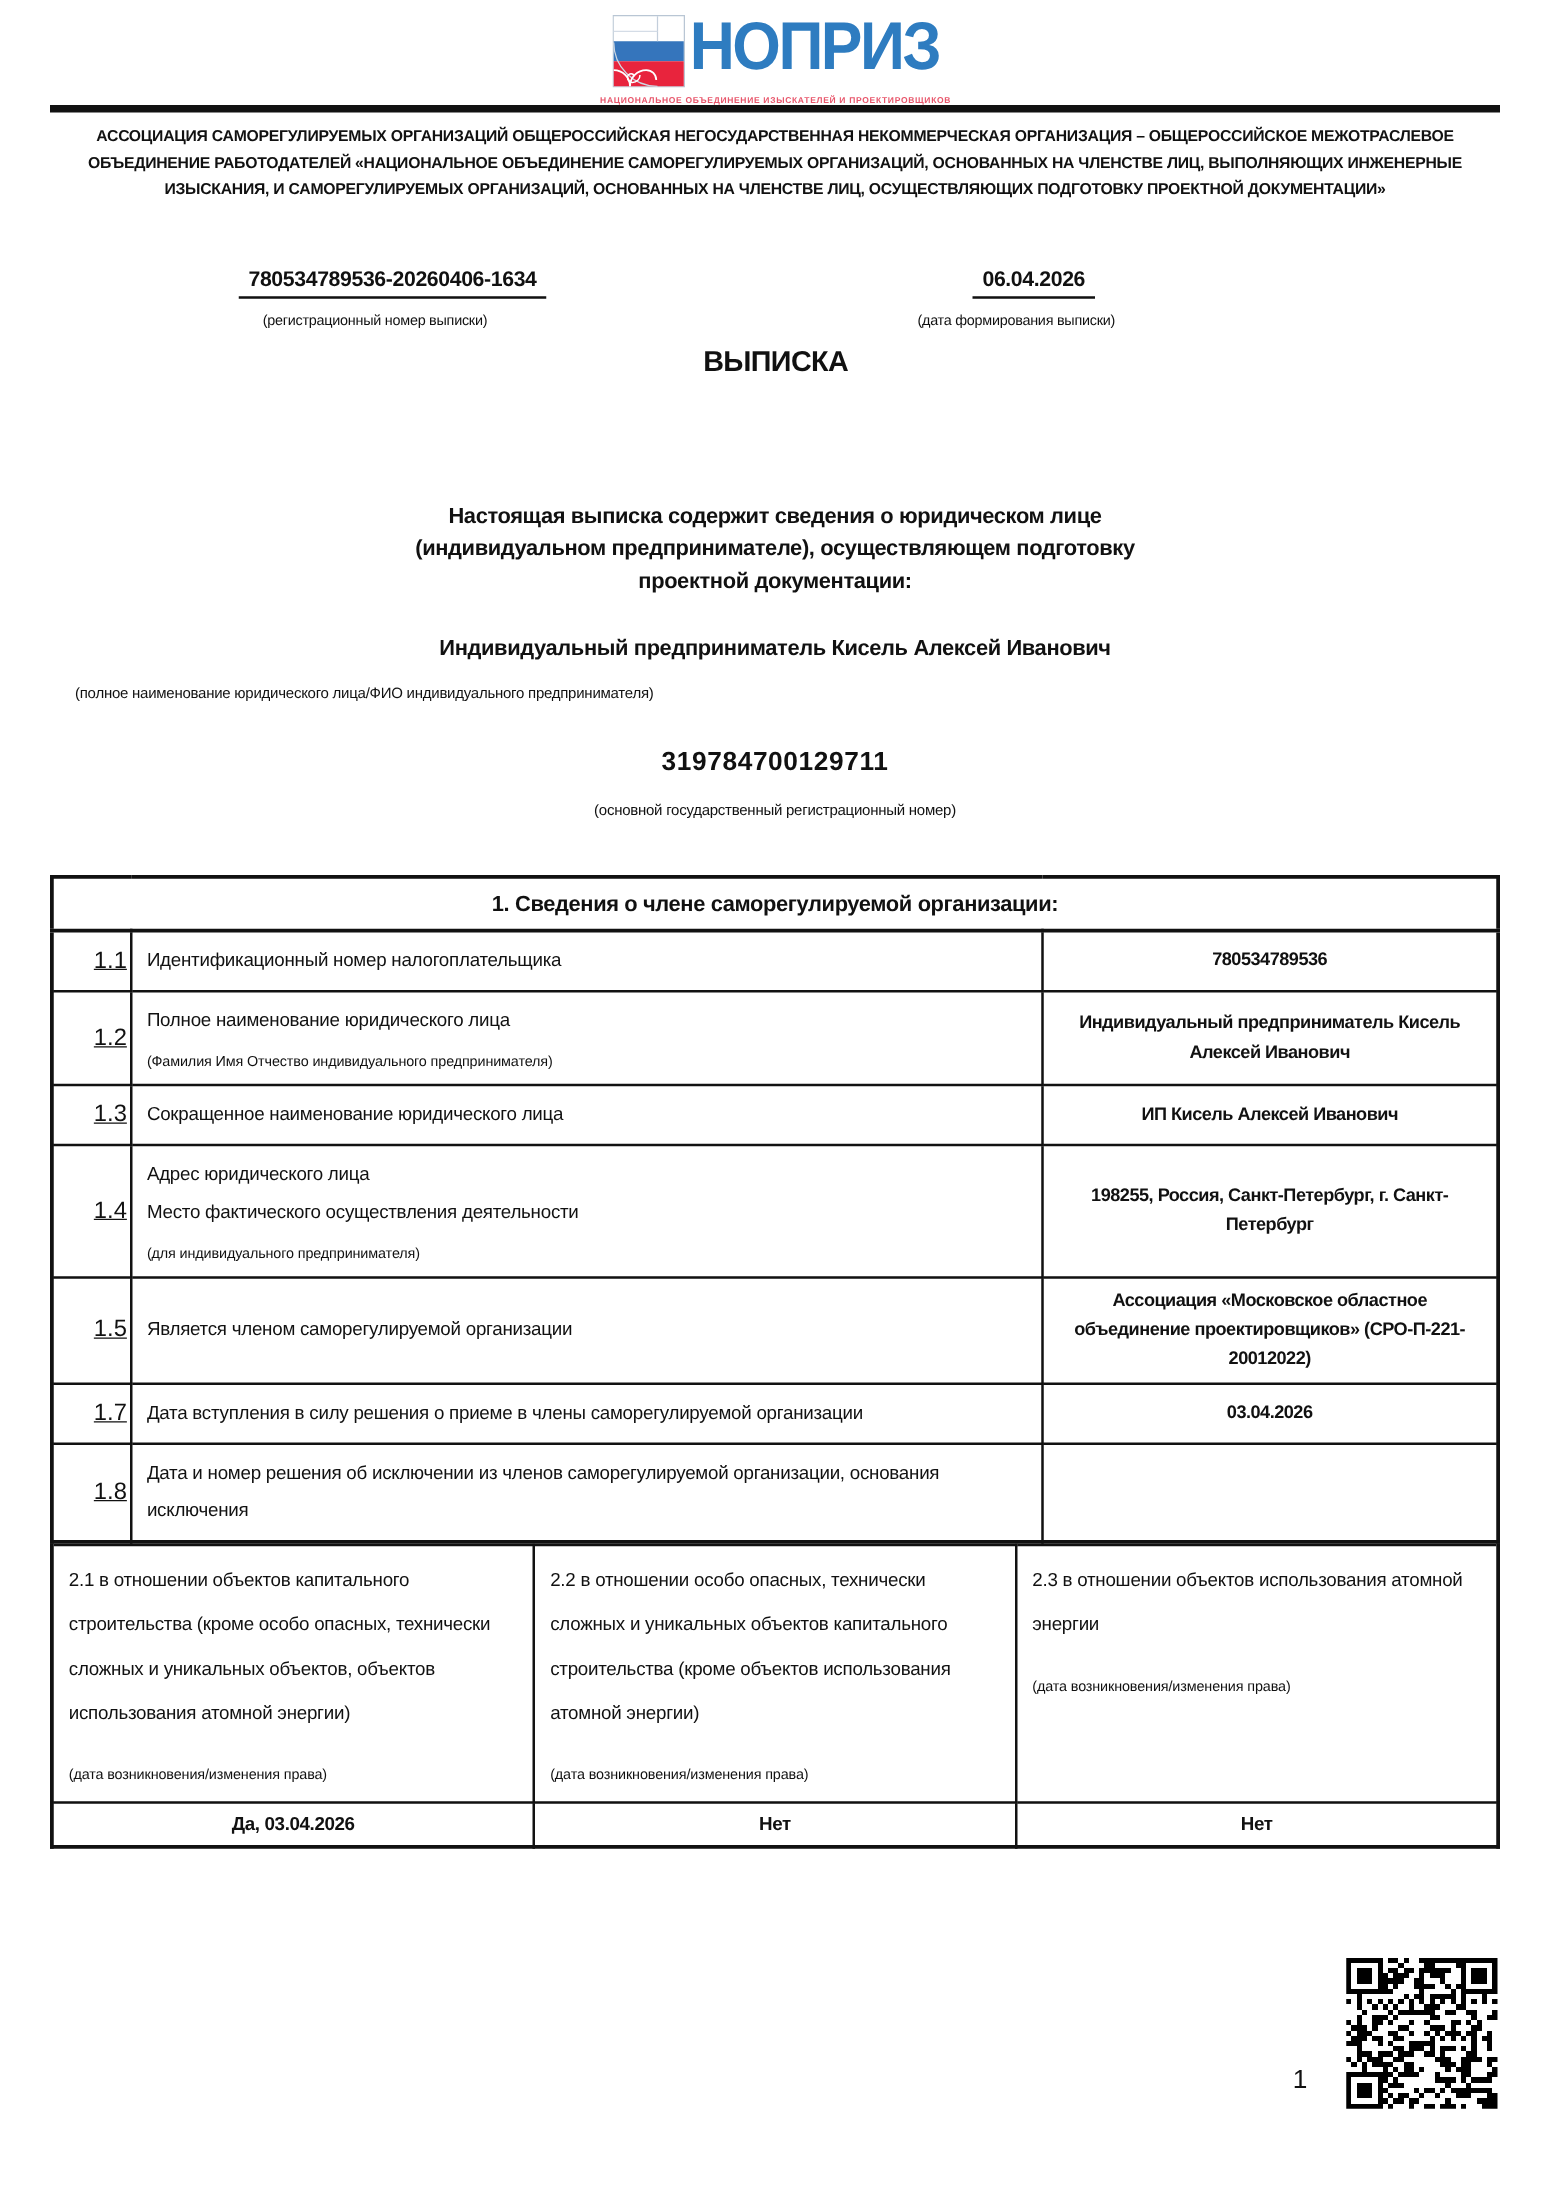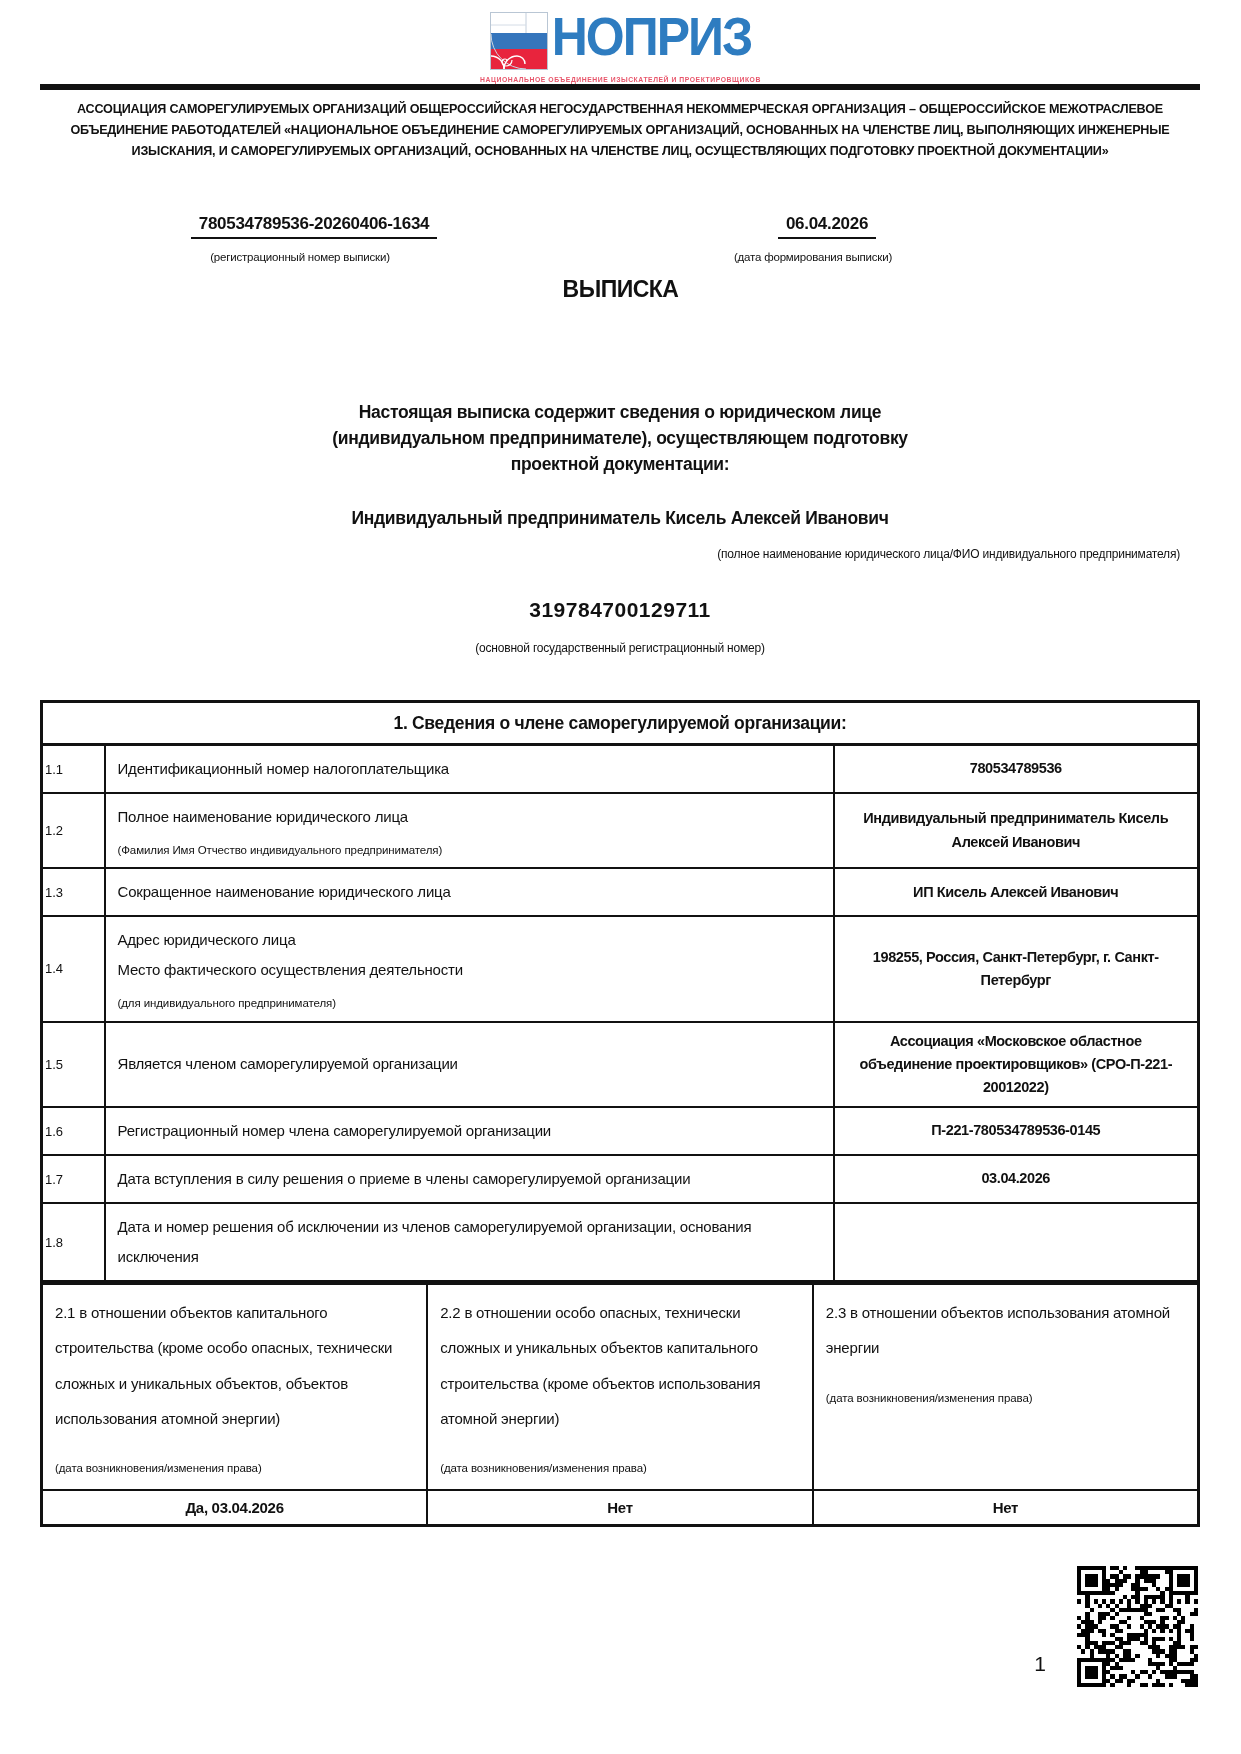--- a/index.html
+++ b/index.html
@@ -64,21 +64,21 @@
     position:absolute; top:399px; left:60px; width:1120px;
     text-align:center; font-weight:700; font-size:17.5px; line-height:26px;
     letter-spacing:-0.3px; white-space:pre-line;
   }
   .entity-name {
     position:absolute; top:508px; left:60px; width:1120px;
     text-align:center; font-weight:700; font-size:17.5px; letter-spacing:-0.3px;
   }
   .entity-caption {
     position:absolute; top:547px; left:60px; width:1120px;
-    text-align:right; font-size:12px; letter-spacing:-0.2px;
+    text-align:left; font-size:12px; letter-spacing:-0.2px;
   }
   .ogrn {
     position:absolute; top:598px; left:60px; width:1120px;
     text-align:center; font-weight:800; font-size:21px; letter-spacing:0.5px;
   }
   .ogrn-caption {
     position:absolute; top:641px; left:60px; width:1120px;
     text-align:center; font-size:12px; letter-spacing:-0.2px;
   }
 
@@ -86,21 +86,21 @@
   .tables { position:absolute; top:700px; left:40px; width:1160px; }
   table { border-collapse:collapse; width:100%; table-layout:fixed; }
   table.tbl { border:3px solid #111; }
   td { border:2px solid #111; vertical-align:middle; }
   .sec-title-cell {
     text-align:center; font-weight:700; font-size:17.5px; line-height:24px;
     letter-spacing:-0.3px; padding:8px 20px; border-bottom:3px solid #111;
   }
   .col-num { width:63px; }
   .col-label { width:729px; }
-  .num-cell { text-align:left; font-size:13px; padding:4px 2px; }
+  .num-cell { text-align:right; font-size:19px; padding:4px 2px;text-decoration:underline; }
   .label-cell { padding:8px 12px; font-size:15px; line-height:2.0; letter-spacing:-0.2px; }
   .label-main { white-space:pre-line; }
   .label-sub { font-size:11.5px; line-height:1.5; margin-top:10px; letter-spacing:-0.1px; }
   .value-cell {
     text-align:center; font-weight:700; font-size:14.5px; line-height:1.6;
     letter-spacing:-0.4px; padding:7px 12px;
   }
   table.tbl2 { border:3px solid #111; border-top:0; }
   .s2-label-cell { vertical-align:top; padding:10px 12px 12px 12px; font-size:15px; line-height:2.35; letter-spacing:-0.2px; }
   .s2-caption { font-size:11.5px; line-height:1.5; margin-top:24px; letter-spacing:-0.1px; }
@@ -206,27 +206,20 @@
               <div class="label-sub">(для индивидуального предпринимателя)</div>
             </td>
             <td class="value-cell">198255, Россия, Санкт-Петербург, г. Санкт-Петербург</td>
           </tr>
           <tr>
             <td class="num-cell">1.5</td>
             <td class="label-cell">
               <div class="label-main">Является членом саморегулируемой организации</div>
             </td>
             <td class="value-cell">Ассоциация «Московское областное объединение проектировщиков» (СРО-П-221-20012022)</td>
-          </tr>
-          <tr>
-            <td class="num-cell">1.6</td>
-            <td class="label-cell">
-              <div class="label-main">Регистрационный номер члена саморегулируемой организации</div>
-            </td>
-            <td class="value-cell">П-221-780534789536-0145</td>
           </tr>
           <tr>
             <td class="num-cell">1.7</td>
             <td class="label-cell">
               <div class="label-main">Дата вступления в силу решения о приеме в члены саморегулируемой организации</div>
             </td>
             <td class="value-cell">03.04.2026</td>
           </tr>
           <tr>
             <td class="num-cell">1.8</td>

